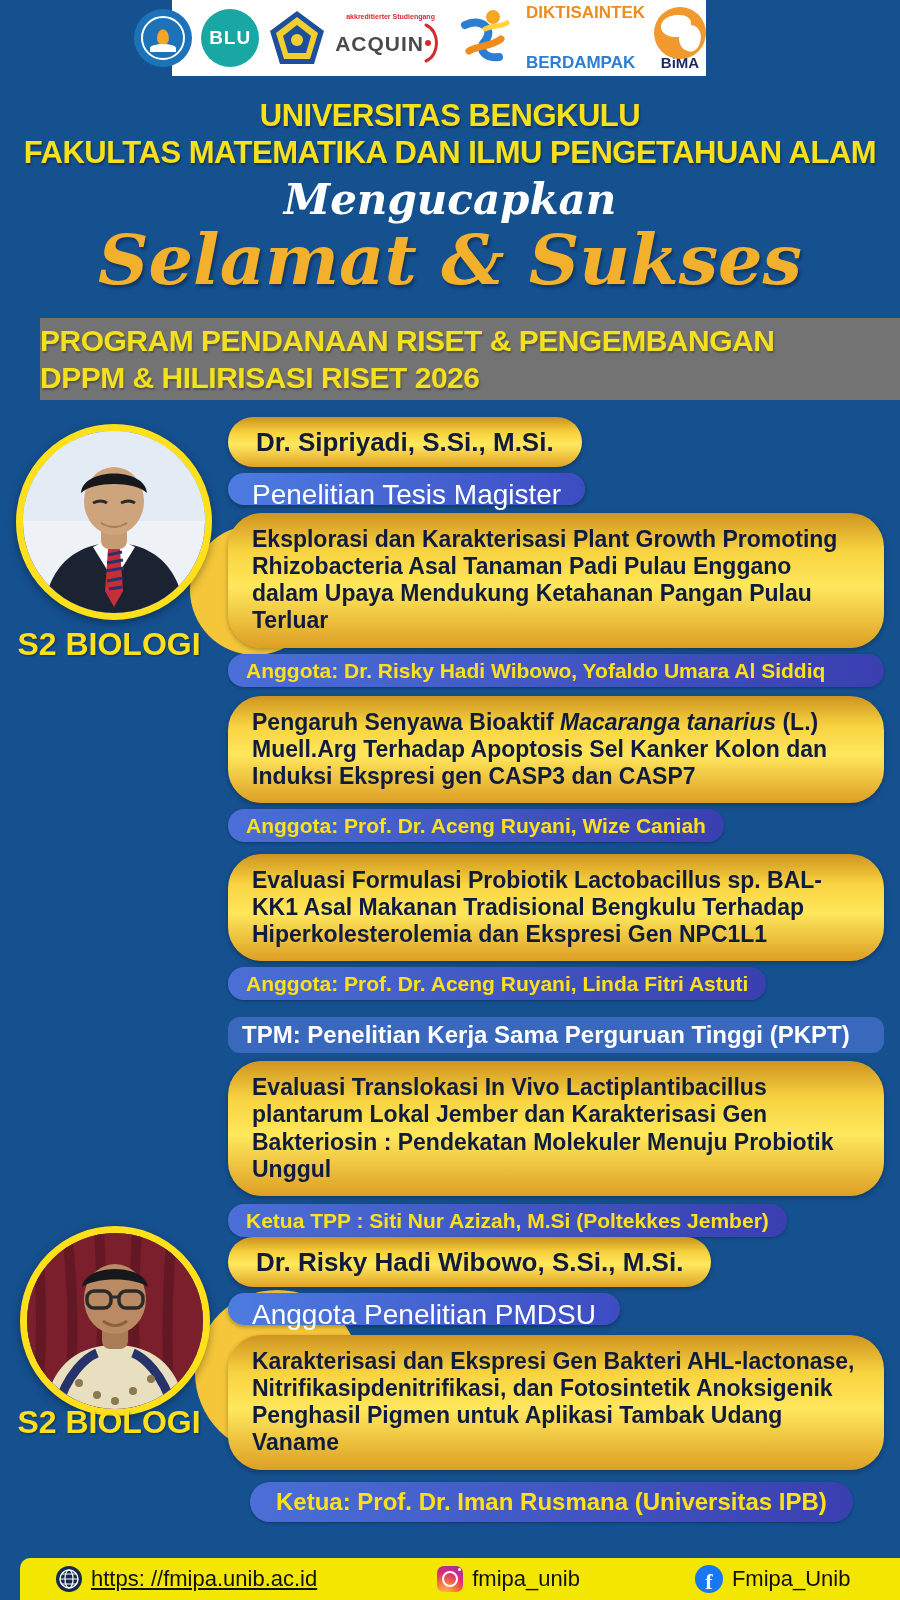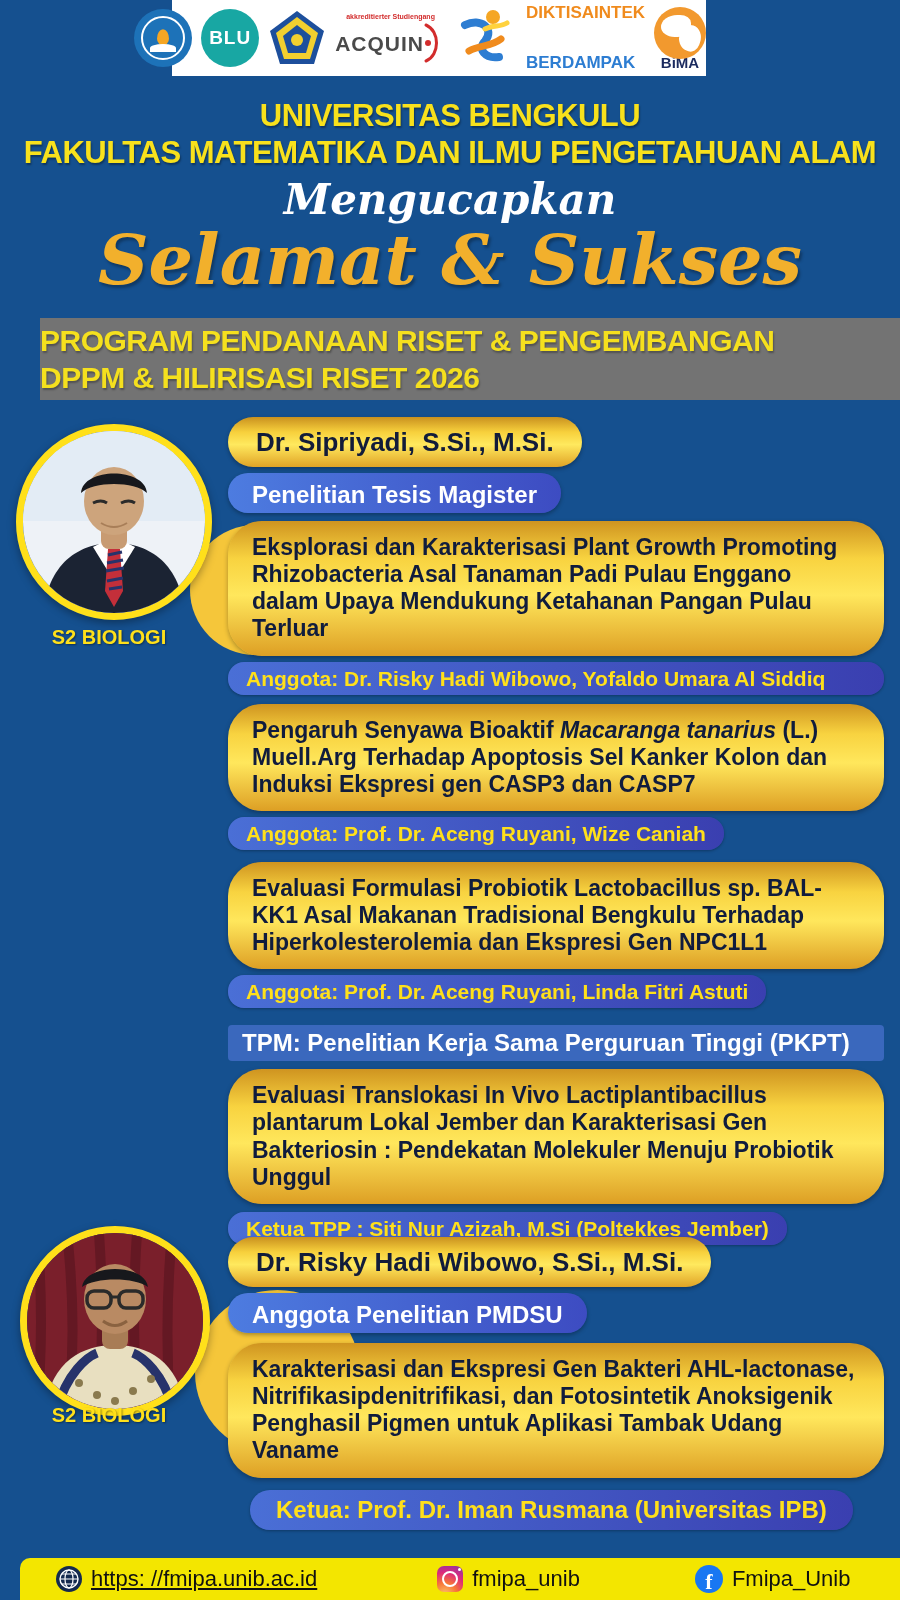--- a/index.html
+++ b/index.html
@@ -46,39 +46,39 @@
   .band-line{color:#f5e01e;font-weight:800;font-size:30px;line-height:1.25;letter-spacing:-0.5px;
     text-shadow:1px 2px 2px rgba(0,0,0,0.3);}
 
   
   .deco{position:absolute;border-radius:50%;background:#f5c63a;z-index:1;}
 
   
   .photo{position:absolute;border-radius:50%;border:7px solid #ffe01a;overflow:hidden;z-index:3;
     box-shadow:0 3px 8px rgba(0,0,0,0.35);}
   .photo svg{display:block;}
-  .program-label{position:absolute;color:#ffe01a;font-weight:800;font-size:20px;z-index:3;width:190px;text-align:center;
+  .program-label{position:absolute;color:#ffe01a;font-weight:800;font-size:32px;z-index:3;width:190px;text-align:center;
     text-shadow:1px 1px 2px rgba(0,0,0,0.4);}
 
   
   .col{position:absolute;left:228px;width:656px;z-index:2;display:flex;flex-direction:column;align-items:flex-start;}
   .pill-name{background:linear-gradient(180deg,#c9911f 0%,#f7d03c 30%,#ffe95e 55%,#e0a326 100%);
     color:#121c3a;font-weight:800;font-size:26px;line-height:50px;height:50px;padding:0 28px;border-radius:26px;
     margin-bottom:6px;white-space:nowrap;box-shadow:0 2px 4px rgba(0,0,0,0.3);}
-  .pill-scheme{background:linear-gradient(90deg,#4d7ce0 0%,#3d4cc2 100%);color:#ffffff;font-weight:700;
-    font-size:24px;line-height:44px;height:40px;padding:0 24px;border-radius:22px;margin-bottom:8px;
+  .pill-scheme{background:linear-gradient(90deg,#4d7ce0 0%,#3d4cc2 100%);color:#ffffff;font-weight:400;
+    font-size:28px;line-height:44px;height:32px;padding:0 24px;border-radius:22px;margin-bottom:8px;
     white-space:nowrap;box-shadow:0 2px 4px rgba(0,0,0,0.3);}
   .gold-block{background:linear-gradient(180deg,#cf9420 0%,#f8d340 28%,#ffe75c 55%,#dd9f24 100%);
     color:#101c3d;font-weight:800;font-size:23px;line-height:1.18;padding:13px 24px;border-radius:34px;
     margin-bottom:6px;width:100%;box-sizing:border-box;box-shadow:0 2px 5px rgba(0,0,0,0.3);}
   .team-pill{background:linear-gradient(90deg,#4a6fd6 0%,#3a3fb0 100%);color:#ffe01a;font-weight:700;
     font-size:21px;line-height:33px;padding:0 18px;border-radius:16px;margin-bottom:9px;max-width:100%;
     white-space:nowrap;box-shadow:0 1px 3px rgba(0,0,0,0.3);}
   .tpm-band{background:#3a68bd;color:#ffffff;font-weight:800;font-size:24px;line-height:36px;height:36px;
-    padding:0 14px;border-radius:4px;margin:5px 0 8px 0;width:100%;box-sizing:border-box;white-space:nowrap;}
+    padding:0 14px;border-radius:12px;margin:5px 0 8px 0;width:100%;box-sizing:border-box;white-space:nowrap;}
   .italic{font-style:italic;}
 
   
   .footer{position:absolute;left:20px;right:0;bottom:0;height:42px;background:#f3e600;z-index:4;
     border-top-left-radius:10px;display:flex;align-items:center;color:#111111;font-size:22px;font-weight:bold;}
   .footer .item{display:flex;align-items:center;gap:9px;}
   .f-web{margin-left:36px;}
   .f-web .txt{text-decoration:underline;font-weight:normal;font-family:"Liberation Sans",sans-serif;}
   .f-ig{margin-left:120px;font-weight:normal;}
   .f-fb{margin-left:115px;font-weight:normal;}

